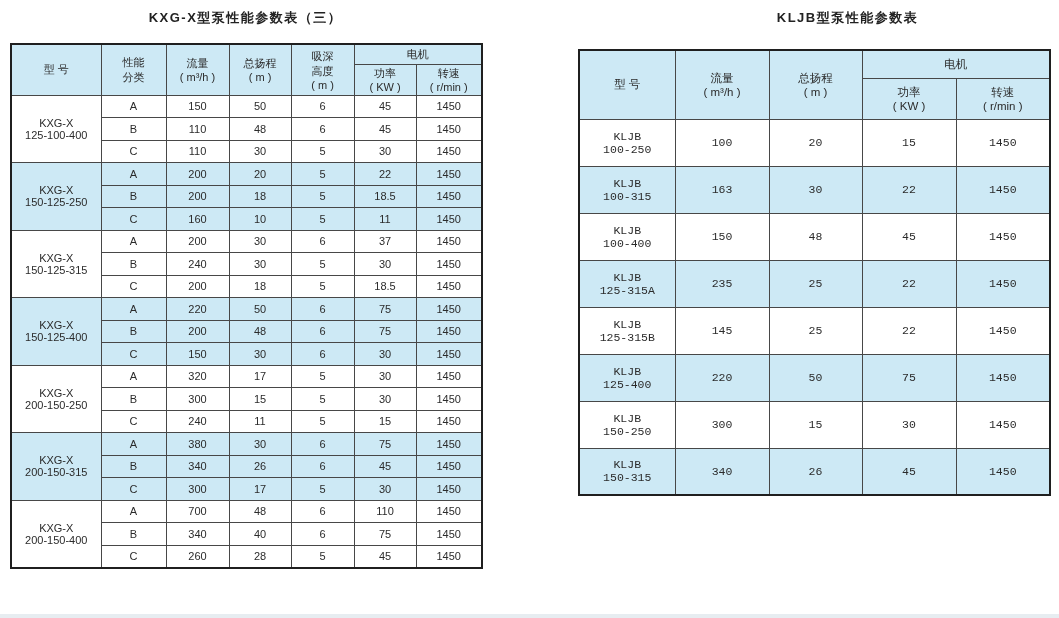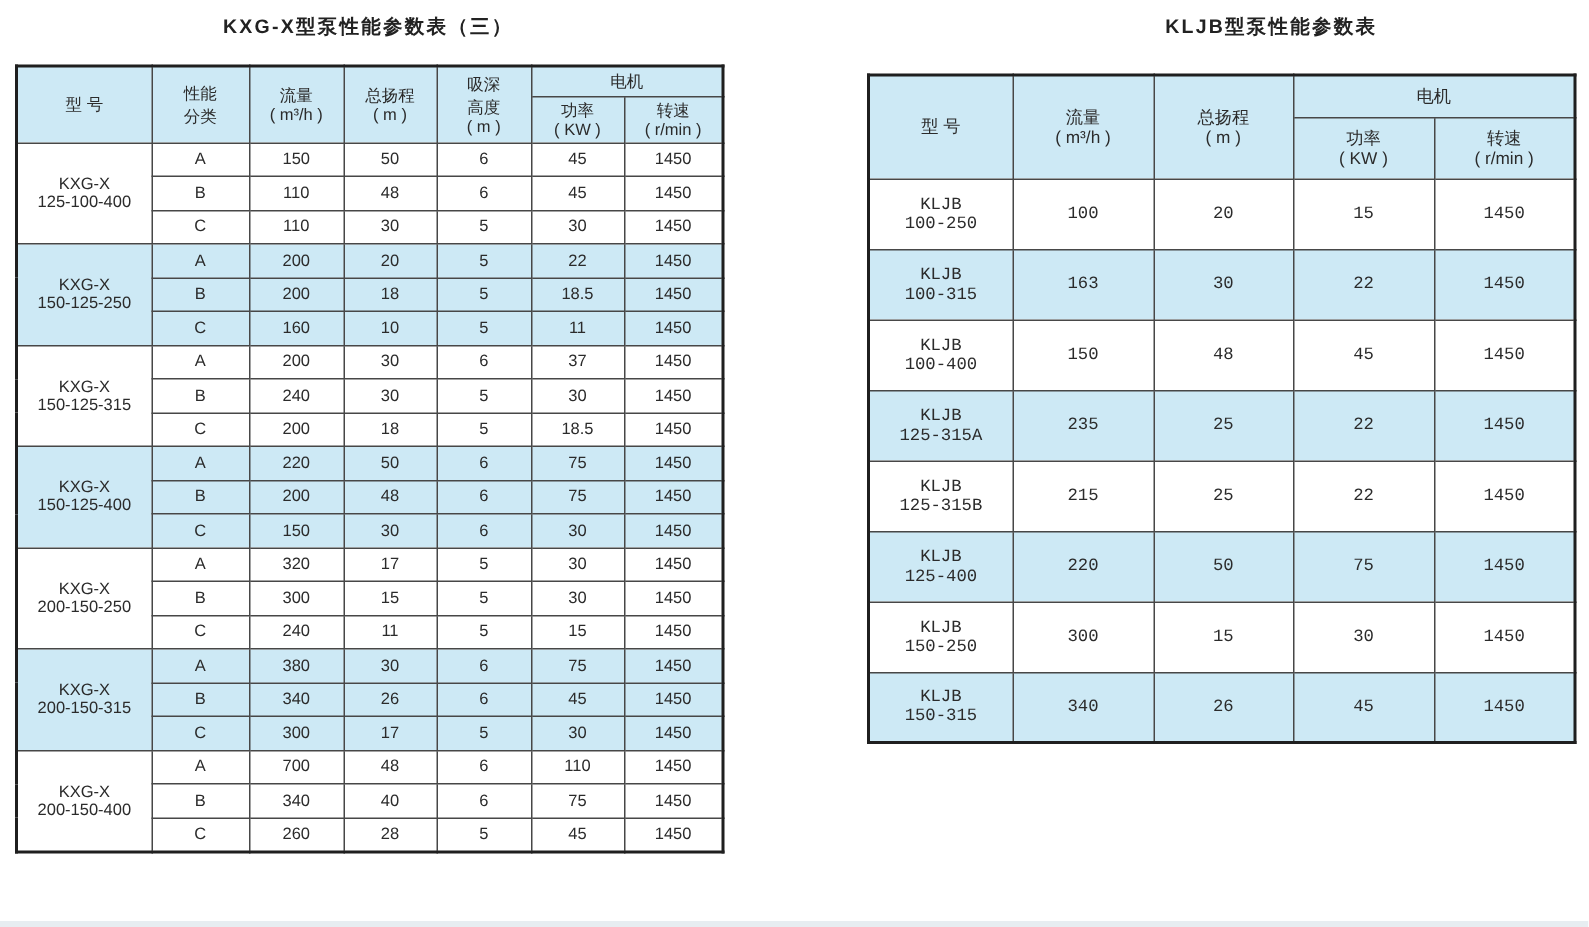--- a/index.html
+++ b/index.html
@@ -352,21 +352,21 @@
           <td class="blue">KLJB
 125-315A</td>
           <td class="blue">235</td>
           <td class="blue">25</td>
           <td class="blue">22</td>
           <td class="blue">1450</td>
         </tr>
         <tr>
           <td class="white">KLJB
 125-315B</td>
-          <td class="white">215</td>
+          <td class="white">145</td>
           <td class="white">25</td>
           <td class="white">22</td>
           <td class="white">1450</td>
         </tr>
         <tr>
           <td class="blue">KLJB
 125-400</td>
           <td class="blue">220</td>
           <td class="blue">50</td>
           <td class="blue">75</td>

